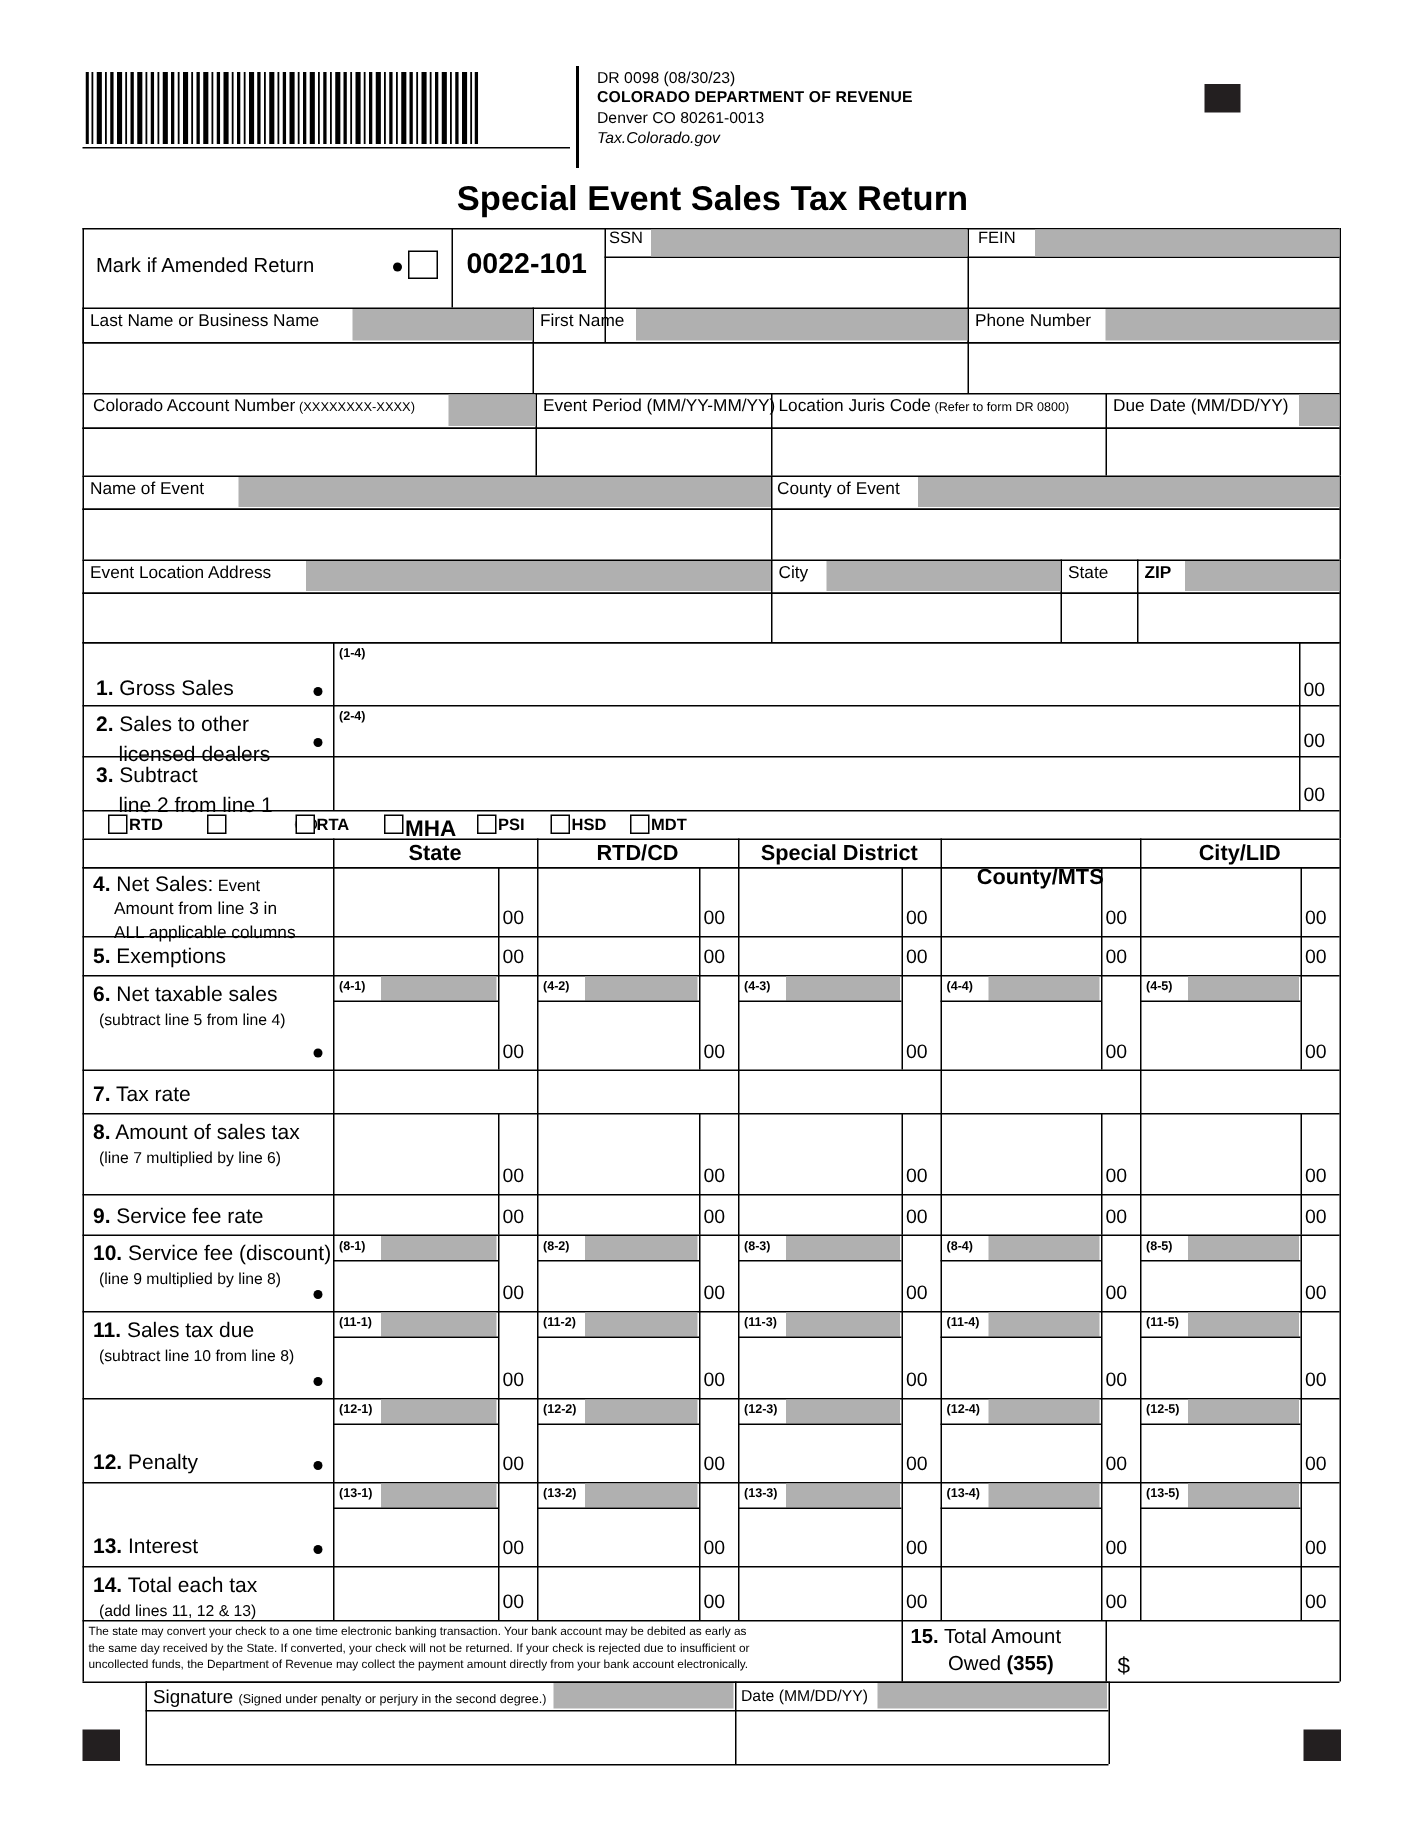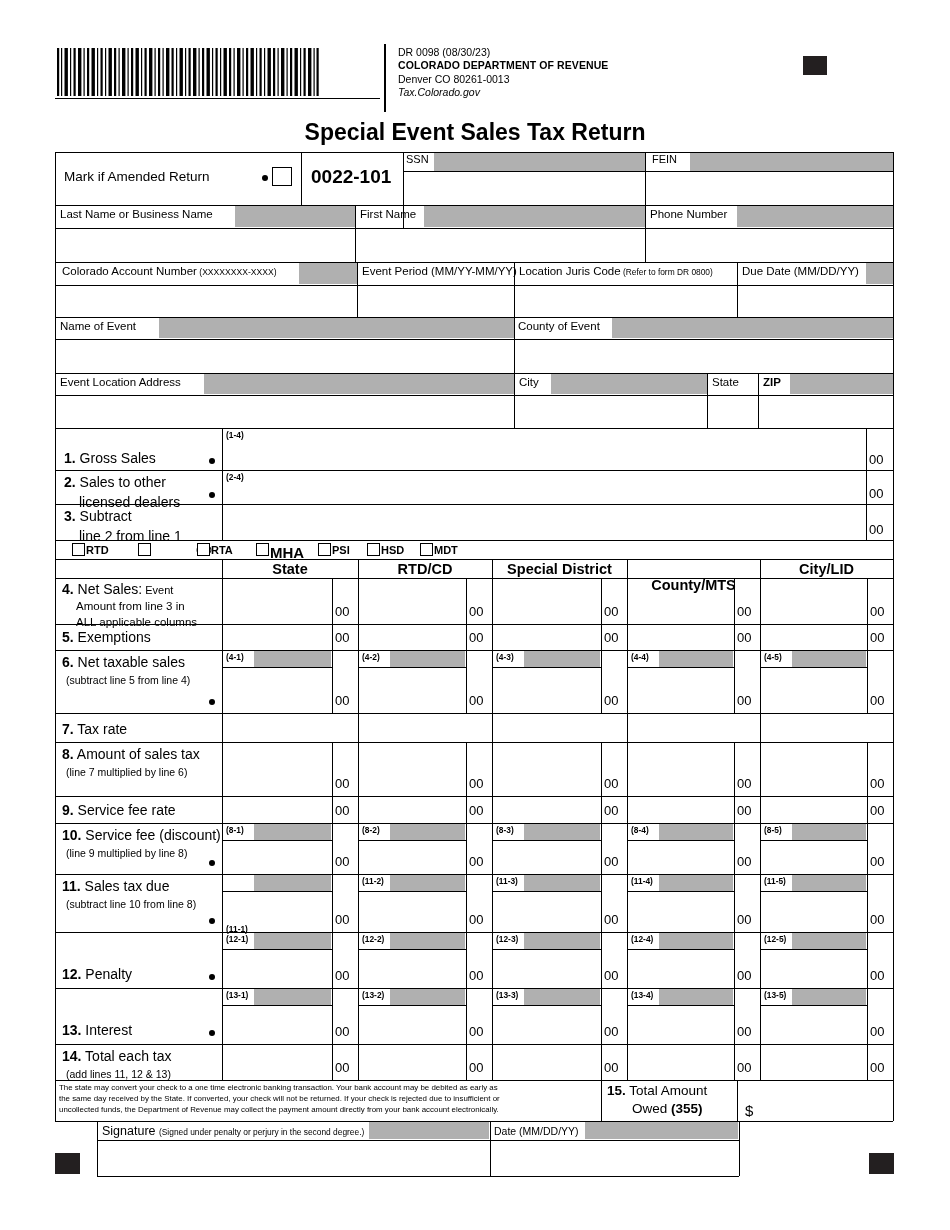--- a/index.html
+++ b/index.html
@@ -417,21 +417,21 @@
     <div class="vl" style="left:332px;top:874px;height:58px;"></div>
     <div class="cents" style="left:335px;top:912px;">00</div>
     <div class="vl" style="left:466px;top:874px;height:58px;"></div>
     <div class="cents" style="left:469px;top:912px;">00</div>
     <div class="vl" style="left:601px;top:874px;height:58px;"></div>
     <div class="cents" style="left:604px;top:912px;">00</div>
     <div class="vl" style="left:734px;top:874px;height:58px;"></div>
     <div class="cents" style="left:737px;top:912px;">00</div>
     <div class="vl" style="left:867px;top:874px;height:58px;"></div>
     <div class="cents" style="left:870px;top:912px;">00</div>
-    <div class="code" style="left:226px;top:924px;">(11-1)</div>
+    <div class="code" style="left:226px;top:876px;">(11-1)</div>
     <div class="shade" style="left:254px;top:875px;width:77px;height:16px;"></div>
     <div class="hl" style="left:222px;top:891px;width:110px;"></div>
     <div class="code" style="left:362px;top:876px;">(11-2)</div>
     <div class="shade" style="left:390px;top:875px;width:75px;height:16px;"></div>
     <div class="hl" style="left:358px;top:891px;width:108px;"></div>
     <div class="code" style="left:496px;top:876px;">(11-3)</div>
     <div class="shade" style="left:524px;top:875px;width:76px;height:16px;"></div>
     <div class="hl" style="left:492px;top:891px;width:109px;"></div>
     <div class="code" style="left:631px;top:876px;">(11-4)</div>
     <div class="shade" style="left:659px;top:875px;width:74px;height:16px;"></div>

